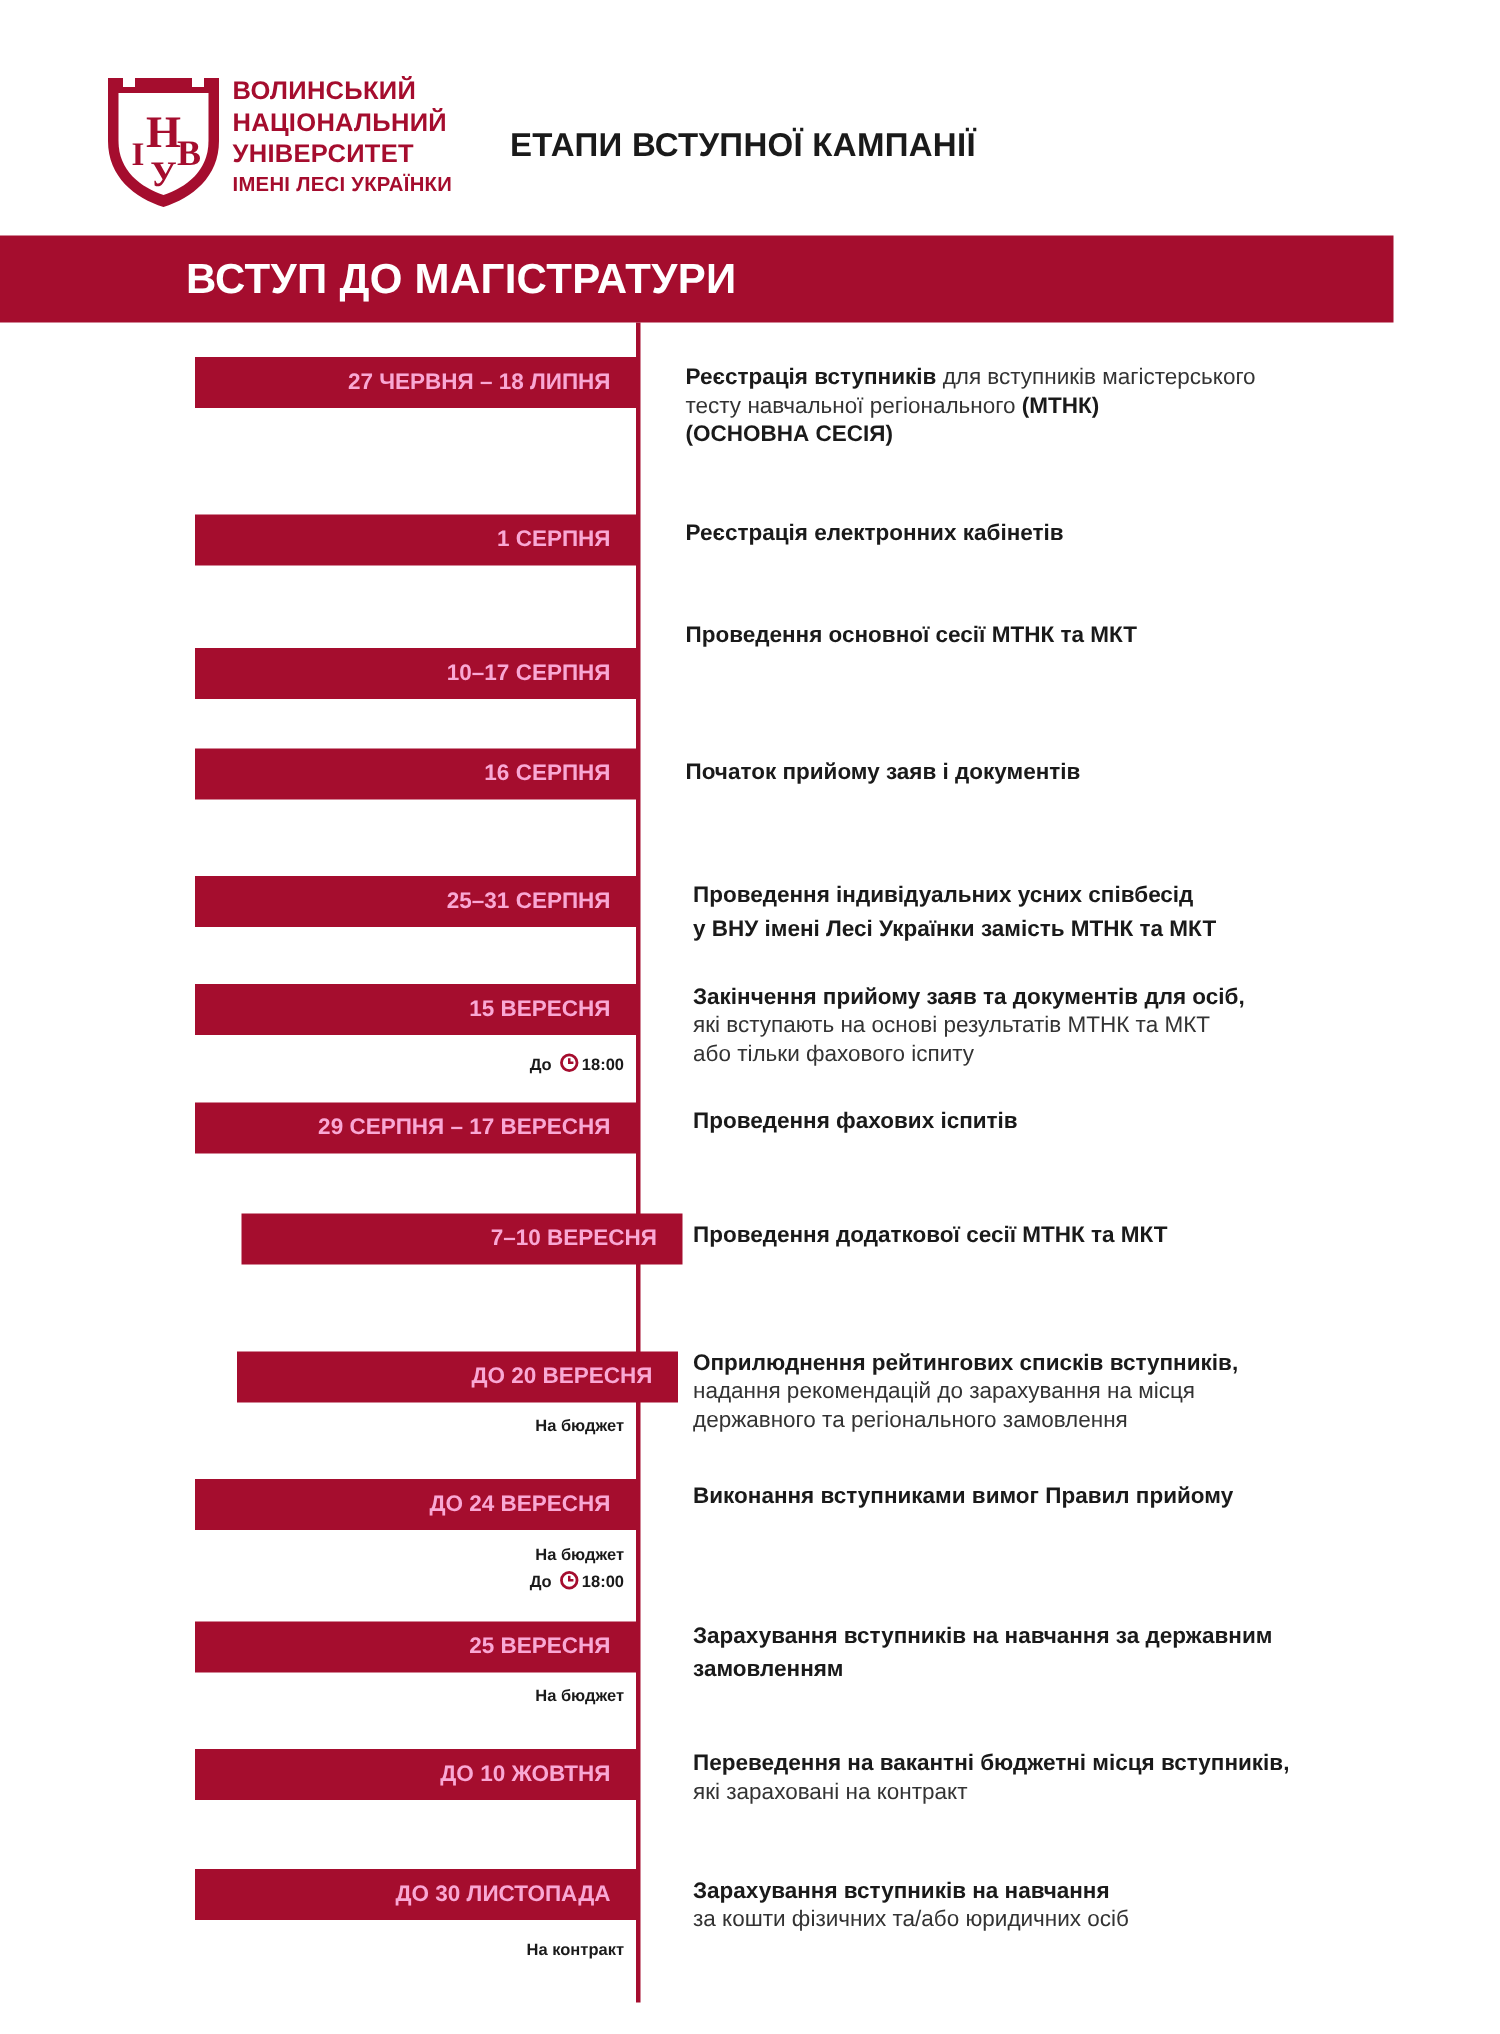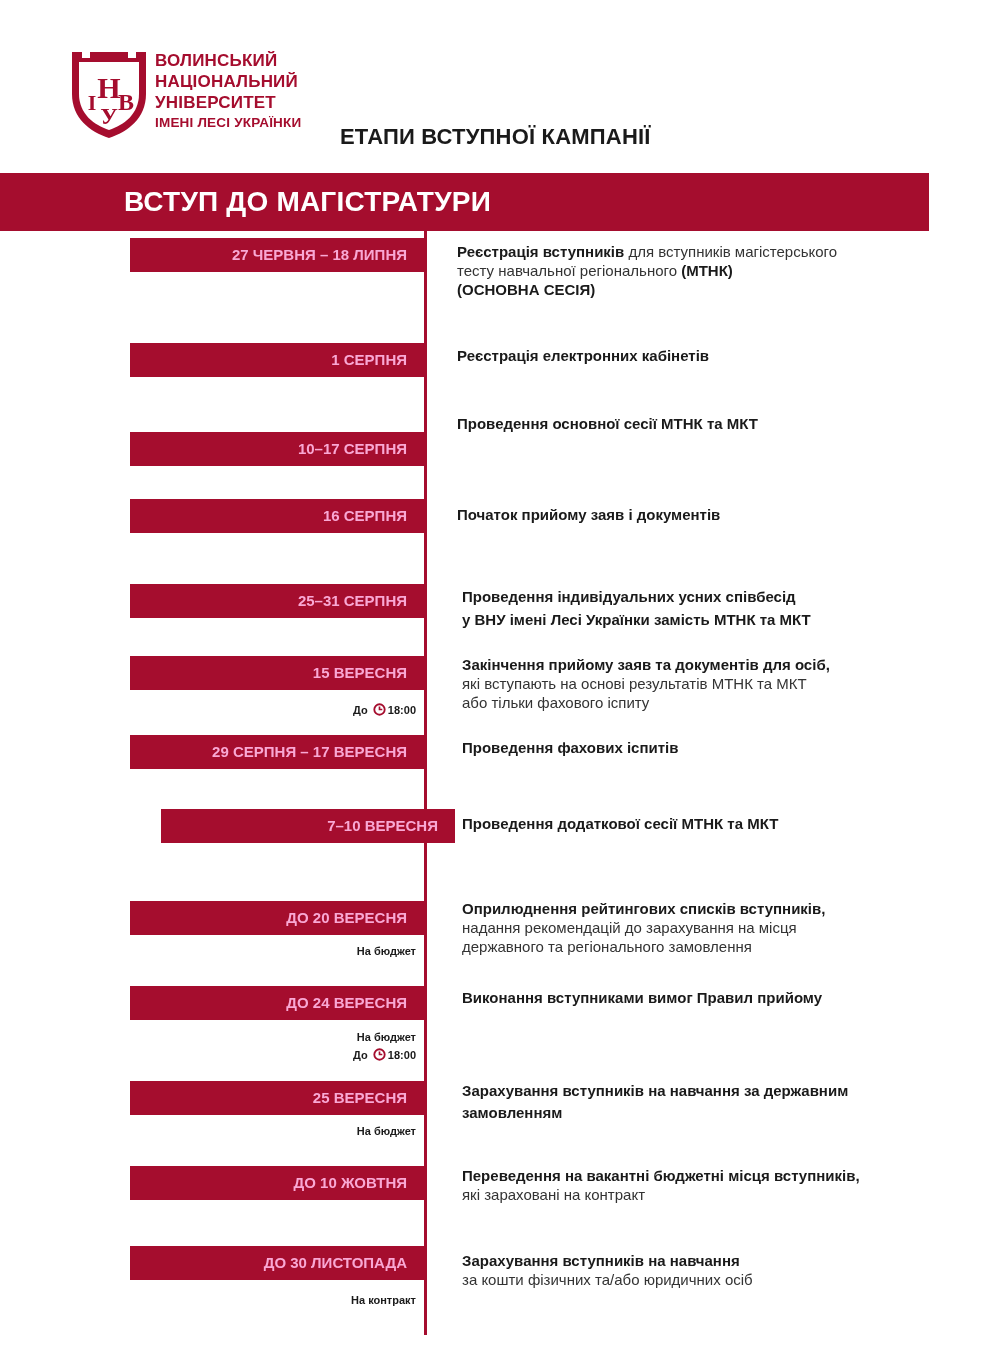--- a/index.html
+++ b/index.html
@@ -2,23 +2,23 @@
 <html><head>
 <meta charset="utf-8">
 <style>
   * { margin: 0; padding: 0; box-sizing: border-box; }
   html, body { width: 1000px; height: 1356px; background: #ffffff; overflow: hidden; }
   body { position: relative; font-family: "Liberation Sans", "DejaVu Sans", sans-serif; color: #1a1a1a; }
 
   .logo { position: absolute; left: 68px; top: 48px; width: 82px; height: 92px; }
   .uni-name { position: absolute; left: 155px; top: 50px; color: #a50d2e; font-weight: bold; font-size: 17px; line-height: 21px; letter-spacing: 0.2px; }
   .uni-name .l4 { font-size: 13.5px; line-height: 20px; }
-  .page-title { position: absolute; left: 340px; top: 84px; font-size: 22px; font-weight: bold; color: #1a1a1a; letter-spacing: 0.2px; margin-top: 40px; }
+  .page-title { position: absolute; left: 340px; top: 84px; font-size: 22px; font-weight: bold; color: #1a1a1a; letter-spacing: 0.2px; }
 
-  .banner { position: absolute; left: 0; top: 157px; width: 929px; height: 58px; background: #a50d2e; margin-top: 16px; }
+  .banner { position: absolute; left: 0; top: 157px; width: 929px; height: 58px; background: #a50d2e; }
   .banner-title { position: absolute; left: 124px; top: 13px; color: #fff; font-weight: bold; font-size: 28px; letter-spacing: 0.2px; }
 
   .vline { position: absolute; left: 424px; top: 215px; width: 3px; height: 1120px; background: #a50d2e; }
 
   .bar { position: absolute; left: 130px; width: 294px; height: 34px; background: #a50d2e; }
   .bar-label { position: absolute; right: 17px; top: 0; line-height: 34px; color: #f9a8d4; font-weight: bold; font-size: 15px; white-space: nowrap; }
 
   .note { position: absolute; right: 584px; font-size: 11px; font-weight: bold; color: #1a1a1a; text-align: right; line-height: 18px; white-space: nowrap; }
   .note .clock { display: inline-block; vertical-align: -2px; margin: 0 2px; }
 
@@ -102,21 +102,21 @@
     </div>
     <div class="desc" style="top: 738px; left: 462px;">
       <div><b>Проведення фахових іспитів</b></div>
     </div>
     <div class="bar" style="top: 809px; margin-left: 31px;">
       <span class="bar-label">7–10 ВЕРЕСНЯ</span>
     </div>
     <div class="desc" style="top: 814px; left: 462px;">
       <div><b>Проведення додаткової сесії МТНК та МКТ</b></div>
     </div>
-    <div class="bar" style="top: 901px;">
+    <div class="bar" style="top: 901px; margin-left: 28px;">
       <span class="bar-label">ДО 20 ВЕРЕСНЯ</span>
     </div>
     <div class="note" style="top: 942px;">На бюджет</div>
     <div class="desc" style="top: 899px; left: 462px;">
       <div><b>Оприлюднення рейтингових списків вступників,</b></div>
       <div><span class="thin">надання рекомендацій до зарахування на місця</span></div>
       <div><span class="thin">державного та регіонального замовлення</span></div>
     </div>
     <div class="bar" style="top: 986px;">
       <span class="bar-label">ДО 24 ВЕРЕСНЯ</span>

